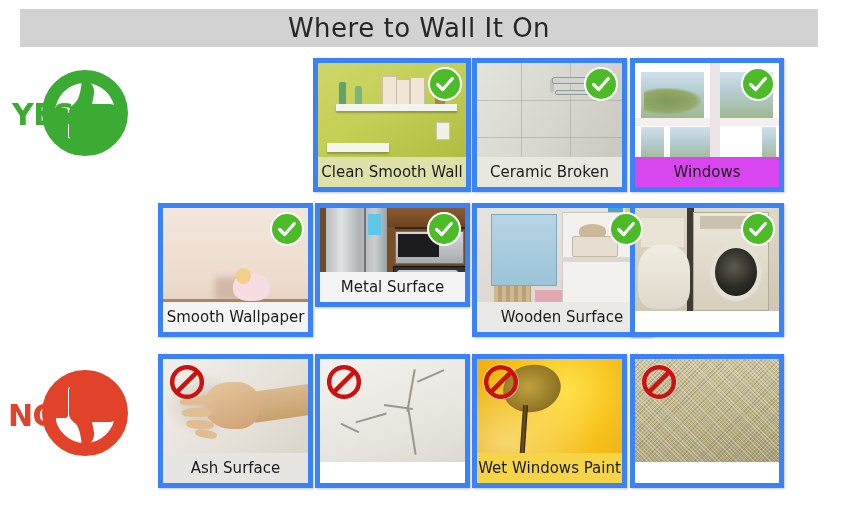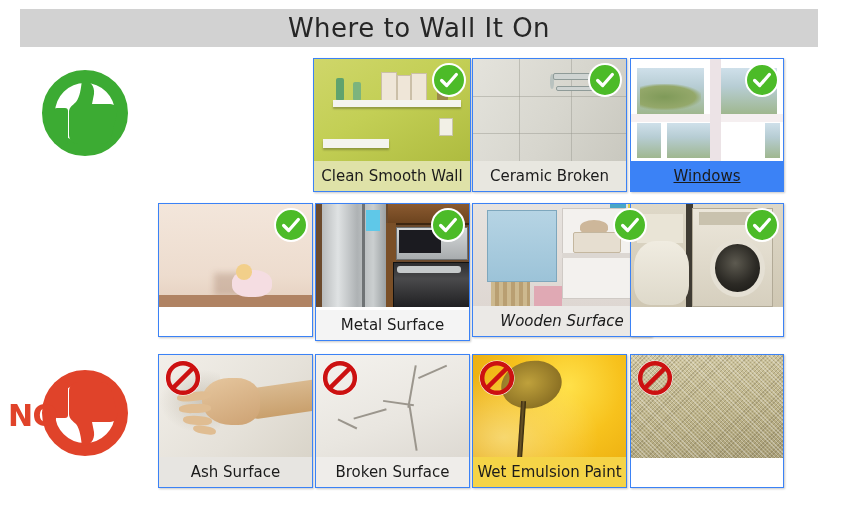--- a/index.html
+++ b/index.html
@@ -82,21 +82,21 @@
     top: 14px;
     width: 68px;
     height: 74px;
     z-index: 3;
   }
 
   
   .tile {
     position: absolute;
     background: #ffffff;
-    border: 1px solid #3b82f6;
+    border: 5px solid #3b82f6;
     box-sizing: border-box;
     box-shadow: 1px 1px 2px rgba(0,0,0,0.22);
     overflow: hidden;
   }
   .tile-photo {
     position: absolute;
     left: 0; top: 0; right: 0;
     height: 103px;
     overflow: hidden;
   }
@@ -305,20 +305,21 @@
 <div id="header-band">
   <div id="header-title">Where to Wall It On</div>
 </div>
 
 <div class="verdict" id="verdict-yes">
   <div class="verdict-ring"></div>
   <svg class="thumb-svg" viewBox="0 0 68 74">
     <path d="M30 4 C38 4 43 10 42 18 L40 28 L58 28 C63 28 66 32 65 37 L60 58 C59 64 55 68 49 68 L26 68 C21 68 17 64 17 59 L17 36 C17 31 21 29 24 26 C28 21 29 12 30 4 Z" fill="#3cab33"></path>
     <rect x="2" y="32" width="14" height="36" rx="3" fill="#3cab33"></rect>
   </svg>
+  <div class="verdict-word">YES</div>
 </div>
 
 <div class="verdict" id="verdict-no">
   <div class="verdict-ring"></div>
   <svg class="thumb-svg" viewBox="0 0 68 74">
     <path d="M30 70 C38 70 43 64 42 56 L40 46 L58 46 C63 46 66 42 65 37 L60 16 C59 10 55 6 49 6 L26 6 C21 6 17 10 17 15 L17 38 C17 43 21 45 24 48 C28 53 29 62 30 70 Z" fill="#e0432a"></path>
     <rect x="2" y="6" width="14" height="36" rx="3" fill="#e0432a"></rect>
   </svg>
   <div class="verdict-word">NO</div>
 </div>
@@ -376,40 +377,41 @@
         <div class="pane p5"></div>
       <div class="mull m-h"></div>
         <div class="mull m-v"></div>
     </div>
   </div>
   <div class="badge-check">
     <svg viewBox="0 0 24 24">
         <path d="M4 12.5 L9.5 18 L20 6" fill="none" stroke="#ffffff" stroke-width="3.6" stroke-linecap="round" stroke-linejoin="round"></path>
       </svg>
   </div>
-  <div class="tile-label" style="background:#3b82f6;text-decoration:underline;">Windows</div>
+  <div class="tile-label" style="background:#d946ef;">Windows</div>
 </div>
 
 <div class="tile row2" style="left:158px; top:203px; width:155px; height:134px;">
   <div class="tile-photo">
     <div class="ph ph-wallpaper">
       <div class="shadow"></div>
       <div class="ledge"></div>
       <div class="toy"></div>
       <div class="toyhead"></div>
     </div>
   </div>
   <div class="badge-check">
     <svg viewBox="0 0 24 24">
         <path d="M4 12.5 L9.5 18 L20 6" fill="none" stroke="#ffffff" stroke-width="3.6" stroke-linecap="round" stroke-linejoin="round"></path>
       </svg>
   </div>
-</div>
-
-<div class="tile row2" style="left:315px; top:203px; width:155px; height:138px;padding-left:40px;">
+  <div class="tile-label" style="background:#f4f4f4;">Smooth Wallpaper</div>
+</div>
+
+<div class="tile row2" style="left:315px; top:203px; width:155px; height:104px;padding-left:40px;">
   <div class="tile-photo">
     <div class="ph ph-metal">
       <div class="cab"></div>
       <div class="wood"></div>
       <div class="fridge"></div>
       <div class="fgap"></div>
       <div class="sticker"></div>
       <div class="micro"></div>
       <div class="microglass"></div>
       <div class="oven"></div>
@@ -417,21 +419,21 @@
     </div>
   </div>
   <div class="badge-check">
     <svg viewBox="0 0 24 24">
         <path d="M4 12.5 L9.5 18 L20 6" fill="none" stroke="#ffffff" stroke-width="3.6" stroke-linecap="round" stroke-linejoin="round"></path>
       </svg>
   </div>
   <div class="tile-label" style="background:#f4f4f4;">Metal Surface</div>
 </div>
 
-<div class="tile row2" style="left:472px; top:203px; width:180px; height:134px;font-style:italic;">
+<div class="tile row2" style="left:472px; top:203px; width:180px; height:134px;">
   <div class="tile-photo">
     <div class="ph ph-wooden">
       <div class="cyan"></div>
         <div class="yellow"></div>
       <div class="unit"></div>
       <div class="bear"></div>
       <div class="basket"></div>
       <div class="shelfline"></div>
       <div class="blue"></div>
       <div class="books"></div>
@@ -497,39 +499,38 @@
         <div class="crack c6"></div>
     </div>
   </div>
   <div class="badge-ban">
     <svg viewBox="0 0 40 40">
       <circle cx="20" cy="20" r="18" fill="none" stroke="#ffffff" stroke-width="3"></circle>
       <circle cx="20" cy="20" r="16.5" fill="none" stroke="#cc1111" stroke-width="5"></circle>
       <line x1="9" y1="31" x2="31" y2="9" stroke="#cc1111" stroke-width="5" stroke-linecap="butt"></line>
     </svg>
   </div>
-  <div class="tile-label" style="background:#efedea;">Broken Surface</div>
 </div>
 
 <div class="tile row3" style="left:472px; top:354px; width:155px; height:134px;">
   <div class="tile-photo">
     <div class="ph ph-wetpaint">
       <div class="glow"></div>
       <div class="brushhead"></div>
       <div class="handle"></div>
     </div>
   </div>
   <div class="badge-ban">
     <svg viewBox="0 0 40 40">
       <circle cx="20" cy="20" r="18" fill="none" stroke="#ffffff" stroke-width="3"></circle>
       <circle cx="20" cy="20" r="16.5" fill="none" stroke="#cc1111" stroke-width="5"></circle>
       <line x1="9" y1="31" x2="31" y2="9" stroke="#cc1111" stroke-width="5" stroke-linecap="butt"></line>
     </svg>
   </div>
-  <div class="tile-label" style="background:#f5d447;">Wet Emulsion Paint</div>
+  <div class="tile-label" style="background:#f5d447;">Wet Windows Paint</div>
 </div>
 
 <div class="tile row3" style="left:630px; top:354px; width:154px; height:134px;">
   <div class="tile-photo">
     <div class="ph ph-textile"></div>
   </div>
   <div class="badge-ban">
     <svg viewBox="0 0 40 40">
       <circle cx="20" cy="20" r="18" fill="none" stroke="#ffffff" stroke-width="3"></circle>
       <circle cx="20" cy="20" r="16.5" fill="none" stroke="#cc1111" stroke-width="5"></circle>

